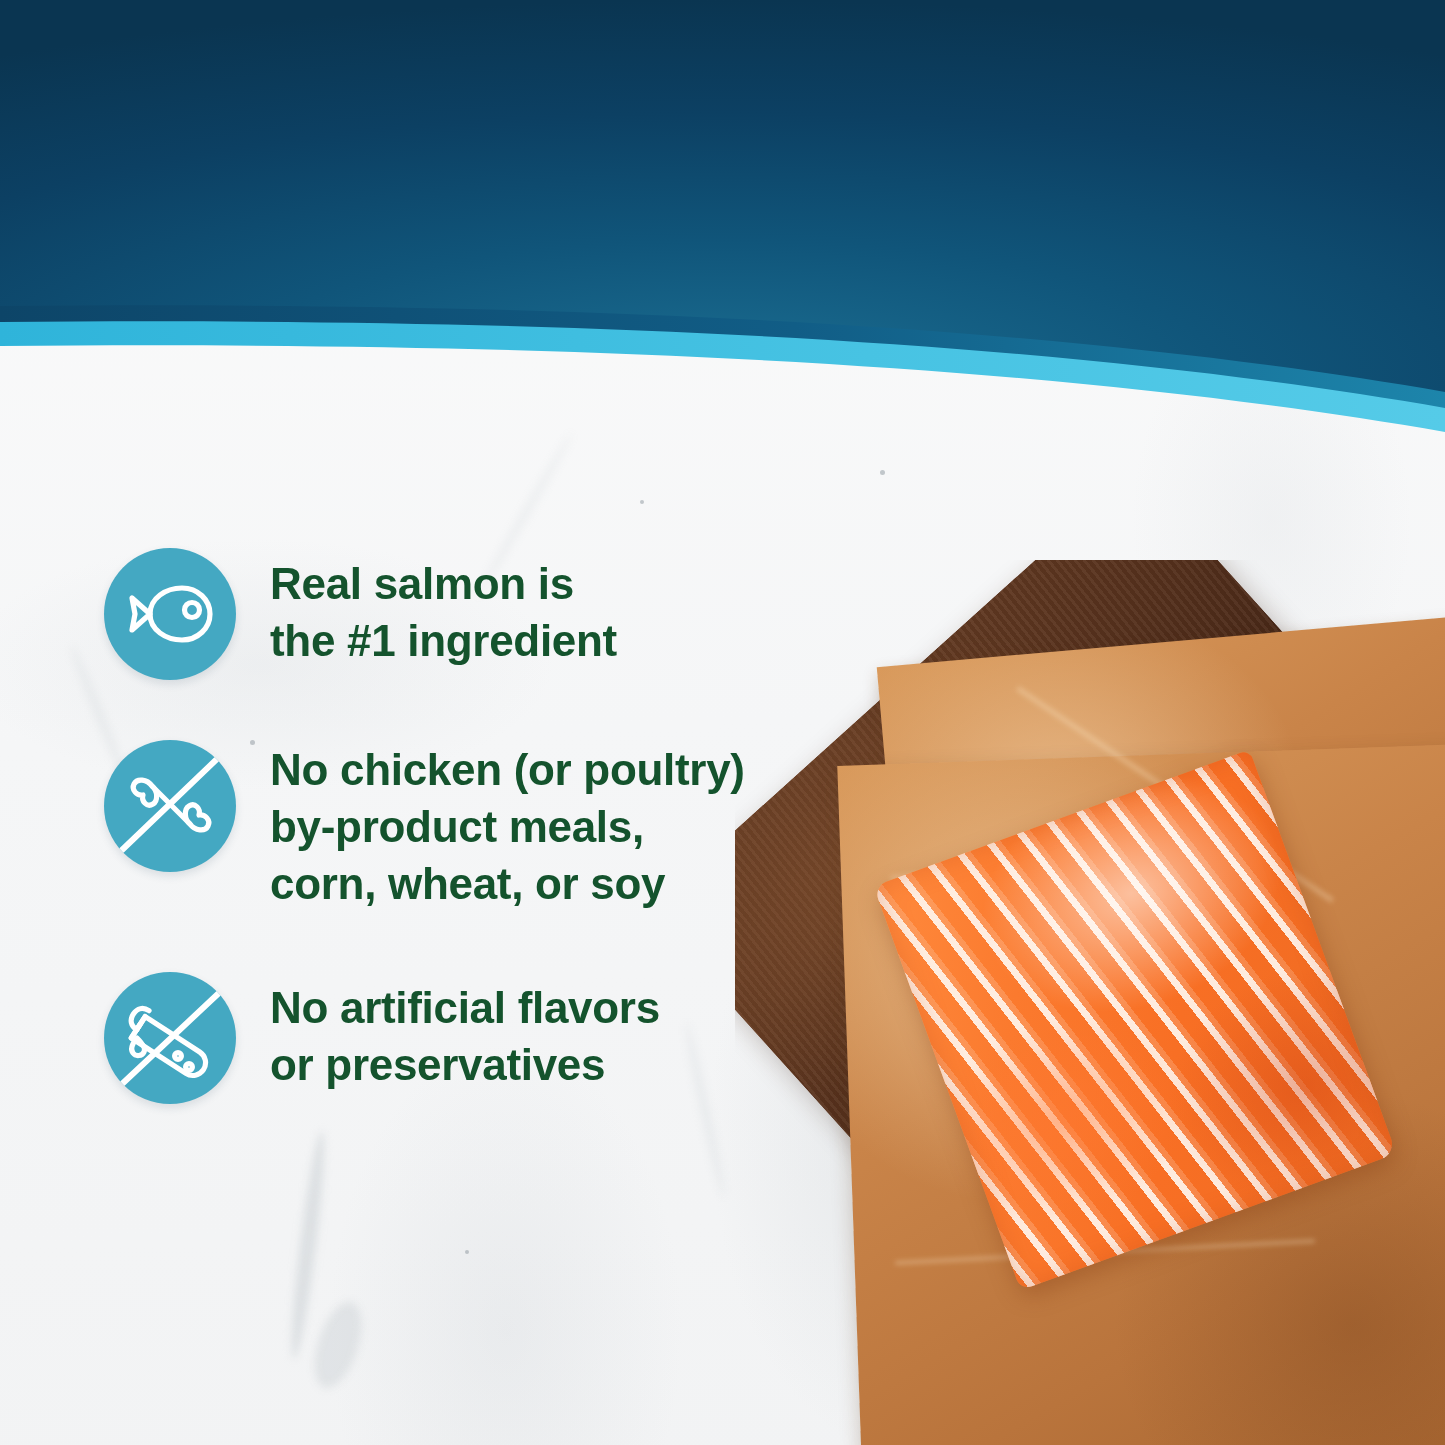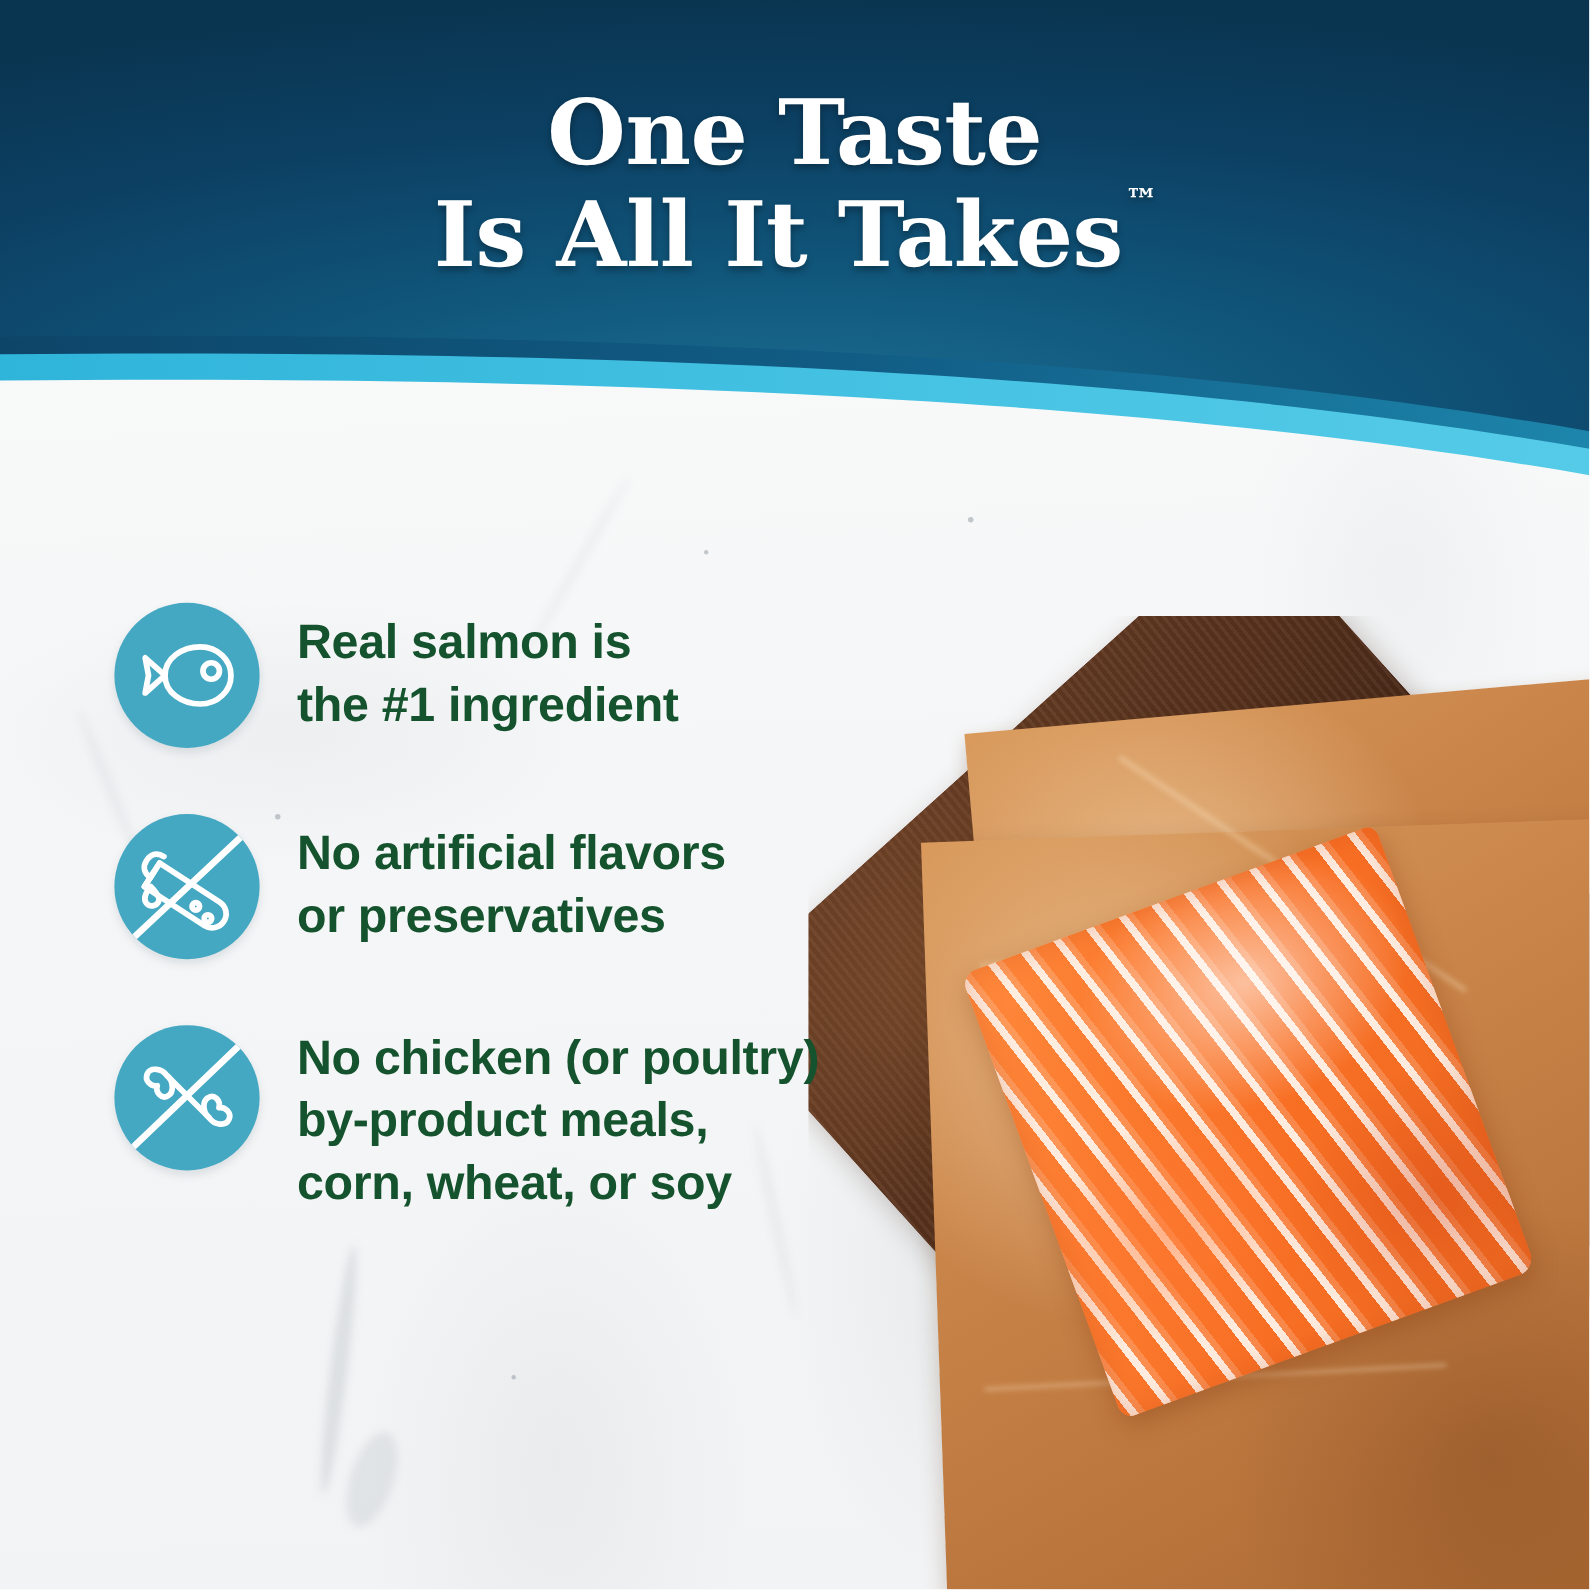--- a/index.html
+++ b/index.html
@@ -202,39 +202,65 @@
         </linearGradient>
       </defs>
 
       <path d="M0,0 L1445,0 L1445,432 C1100,372 640,340 0,346 Z" fill="url(#cyanGrad)"></path>
 
       <path d="M0,0 L1445,0 L1445,408 C1100,348 640,316 0,322 Z" fill="url(#bandGrad)"></path>
 
       <path d="M0,0 L1445,0 L1445,392 C1100,332 640,300 0,306 Z" fill="url(#hdrGrad)"></path>
     </svg>
 
-    <div class="headline"><span>One Taste</span><br><span>Is All It Takes</span><span class="tm">™</span></div>
   </div>
 
   <div class="benefits">
 
     <div class="benefit b1">
       <div class="icon-circle">
         <svg viewBox="0 0 132 132" aria-hidden="true">
           <g fill="none" stroke="#ffffff" stroke-width="5.2" stroke-linecap="round" stroke-linejoin="round">
             <path d="M46 66 C46 50 62 40 78 40 C94 40 106 52 106 66 C106 80 94 92 78 92 C62 92 46 82 46 66 Z"></path>
             <path d="M46 66 L28 50 L31 66 L28 82 Z"></path>
             <circle cx="88" cy="62" r="7.5"></circle>
           </g>
         </svg>
       </div>
       <div class="benefit-text">Real salmon is
 the #1 ingredient</div>
     </div>
 
+    <div class="benefit b2">
+      <div class="icon-circle">
+        <svg viewBox="0 0 132 132" aria-hidden="true">
+          <defs>
+            <clipPath id="clipC2">
+                <circle cx="66" cy="66" r="66"></circle>
+              </clipPath>
+          </defs>
+          <g clip-path="url(#clipC2)">
+            <g fill="none" stroke="#ffffff" stroke-width="5.2" stroke-linecap="round" stroke-linejoin="round">
+
+              <path d="M48 46 L86 84"></path>
+
+              <path d="M48 46 C43 39 33 38 30 44 C27 50 33 56 39 55 C37 61 43 68 49 64 C54 61 54 51 48 46 Z"></path>
+
+              <path d="M86 84 C91 91 101 92 104 86 C107 80 101 74 95 75 C97 69 91 62 85 66 C80 69 80 79 86 84 Z"></path>
+
+              <path d="M18 110 L114 18" stroke-width="6"></path>
+            </g>
+          </g>
+        </svg>
+      </div>
+      <div class="benefit-text">No chicken (or poultry)
+by-product meals,
+corn, wheat, or soy</div>
+    </div>
+
     <div class="benefit b3">
       <div class="icon-circle">
         <svg viewBox="0 0 132 132" aria-hidden="true">
           <defs>
             <clipPath id="clipC3">
                 <circle cx="66" cy="66" r="66"></circle>
               </clipPath>
           </defs>
           <g clip-path="url(#clipC3)">
             <g fill="none" stroke="#ffffff" stroke-width="5.2" stroke-linecap="round" stroke-linejoin="round">
@@ -253,41 +279,14 @@
 
               <path d="M18 112 L116 20" stroke-width="6"></path>
             </g>
           </g>
         </svg>
       </div>
       <div class="benefit-text">No artificial flavors
 or preservatives</div>
     </div>
 
-    <div class="benefit b2">
-      <div class="icon-circle">
-        <svg viewBox="0 0 132 132" aria-hidden="true">
-          <defs>
-            <clipPath id="clipC2">
-                <circle cx="66" cy="66" r="66"></circle>
-              </clipPath>
-          </defs>
-          <g clip-path="url(#clipC2)">
-            <g fill="none" stroke="#ffffff" stroke-width="5.2" stroke-linecap="round" stroke-linejoin="round">
-
-              <path d="M48 46 L86 84"></path>
-
-              <path d="M48 46 C43 39 33 38 30 44 C27 50 33 56 39 55 C37 61 43 68 49 64 C54 61 54 51 48 46 Z"></path>
-
-              <path d="M86 84 C91 91 101 92 104 86 C107 80 101 74 95 75 C97 69 91 62 85 66 C80 69 80 79 86 84 Z"></path>
-
-              <path d="M18 110 L114 18" stroke-width="6"></path>
-            </g>
-          </g>
-        </svg>
-      </div>
-      <div class="benefit-text">No chicken (or poultry)
-by-product meals,
-corn, wheat, or soy</div>
-    </div>
-
   </div>
 </div>
 
 </body></html>

